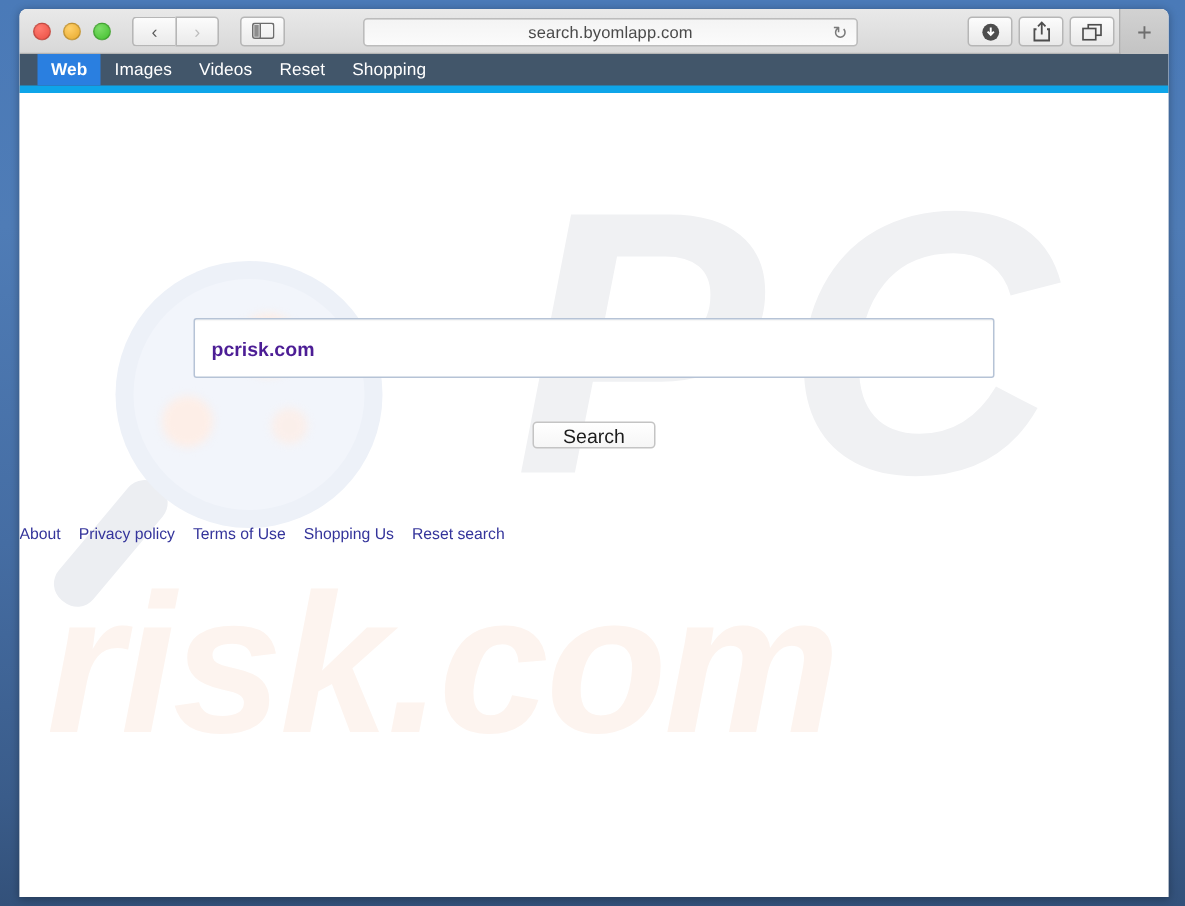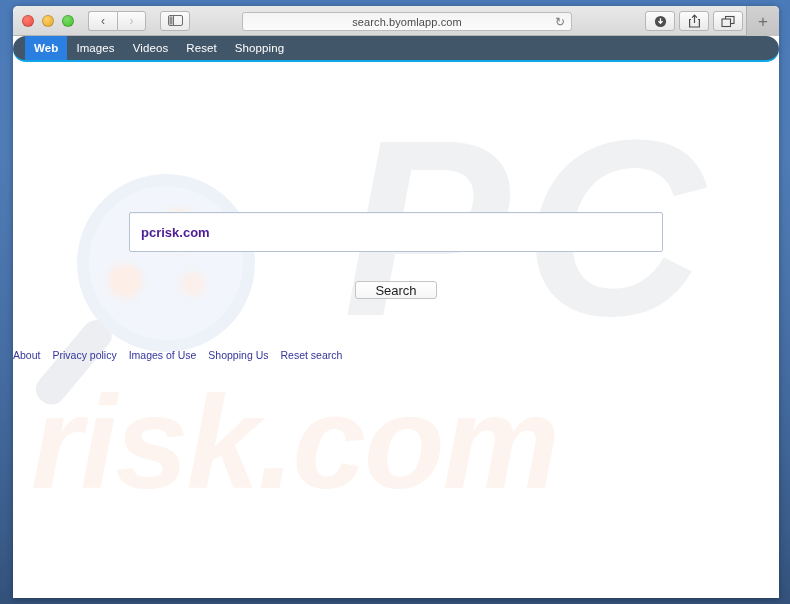--- a/index.html
+++ b/index.html
@@ -137,25 +137,24 @@
     font-size: 17px;
     font-weight: 300;
     line-height: 1;
   }
 
   
   .sitenav {
     flex: 0 0 26px;
     height: 26px;
     background: #42566a;
-    border-bottom: 2px solid #0ea5e9;
+    border-bottom: 5px solid #0ea5e9;
     display: flex;
     align-items: stretch;
     padding-left: 12px;
-    border-radius: 13px;
   }
   .nav-item {
     display: flex;
     align-items: center;
     padding: 0 9px;
     font-size: 11.5px;
     font-weight: bold;
     color: #ffffff;
     letter-spacing: 0.1px;
   }
@@ -393,19 +392,19 @@
     <div class="wm-risk">risk.com</div>
 
     <div class="search-area">
       <input class="search-input" type="text" value="pcrisk.com" style="">
       <button class="search-btn">Search</button>
     </div>
 
     <div class="footer-links">
       <a href="#">About</a>
       <a href="#">Privacy policy</a>
-      <a href="#">Images of Use</a>
+      <a href="#">Terms of Use</a>
       <a href="#">Shopping Us</a>
       <a href="#">Reset search</a>
     </div>
 
   </div>
 </div>
 
 </body></html>

